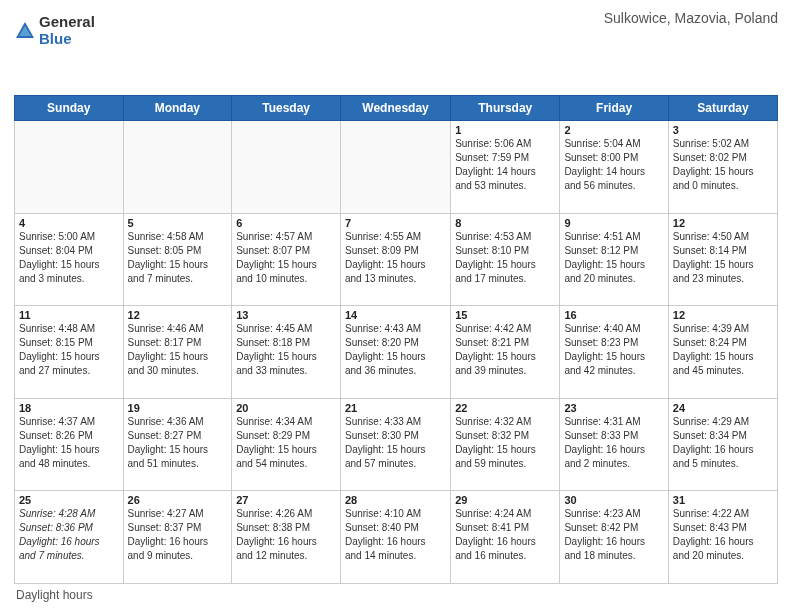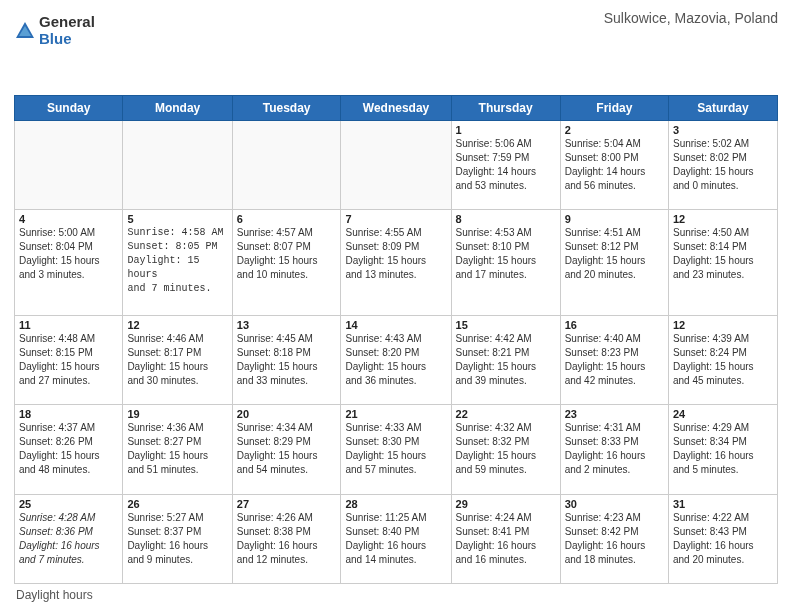--- a/index.html
+++ b/index.html
@@ -160,21 +160,21 @@
           <td><span class="day-number">3</span><span class="day-info" style="white-space: pre-line;">Sunrise: 5:02 AM
 Sunset: 8:02 PM
 Daylight: 15 hours
 and 0 minutes.</span></td>
         </tr>
         <tr>
           <td><span class="day-number">4</span><span class="day-info" style="white-space: pre-line;">Sunrise: 5:00 AM
 Sunset: 8:04 PM
 Daylight: 15 hours
 and 3 minutes.</span></td>
-          <td><span class="day-number">5</span><span class="day-info" style="white-space: pre-line; font-family: Liberation Mono, monospace;">Sunrise: 4:58 AM
+          <td><span class="day-number">5</span><span class="day-info" style="white-space: pre-line;">Sunrise: 4:58 AM
 Sunset: 8:05 PM
 Daylight: 15 hours
 and 7 minutes.</span></td>
           <td><span class="day-number">6</span><span class="day-info" style="white-space: pre-line;">Sunrise: 4:57 AM
 Sunset: 8:07 PM
 Daylight: 15 hours
 and 10 minutes.</span></td>
           <td><span class="day-number">7</span><span class="day-info" style="white-space: pre-line;">Sunrise: 4:55 AM
 Sunset: 8:09 PM
 Daylight: 15 hours
@@ -250,29 +250,29 @@
           <td><span class="day-number">24</span><span class="day-info" style="white-space: pre-line;">Sunrise: 4:29 AM
 Sunset: 8:34 PM
 Daylight: 16 hours
 and 5 minutes.</span></td>
         </tr>
         <tr>
           <td><span class="day-number">25</span><span class="day-info" style="white-space: pre-line; font-style: italic;">Sunrise: 4:28 AM
 Sunset: 8:36 PM
 Daylight: 16 hours
 and 7 minutes.</span></td>
-          <td><span class="day-number">26</span><span class="day-info" style="white-space: pre-line;">Sunrise: 5:27 AM
+          <td><span class="day-number">26</span><span class="day-info" style="white-space: pre-line;">Sunrise: 4:27 AM
 Sunset: 8:37 PM
 Daylight: 16 hours
 and 9 minutes.</span></td>
           <td><span class="day-number">27</span><span class="day-info" style="white-space: pre-line;">Sunrise: 4:26 AM
 Sunset: 8:38 PM
 Daylight: 16 hours
 and 12 minutes.</span></td>
-          <td><span class="day-number">28</span><span class="day-info" style="white-space: pre-line;">Sunrise: 11:25 AM
+          <td><span class="day-number">28</span><span class="day-info" style="white-space: pre-line;">Sunrise: 4:10 AM
 Sunset: 8:40 PM
 Daylight: 16 hours
 and 14 minutes.</span></td>
           <td><span class="day-number">29</span><span class="day-info" style="white-space: pre-line;">Sunrise: 4:24 AM
 Sunset: 8:41 PM
 Daylight: 16 hours
 and 16 minutes.</span></td>
           <td><span class="day-number">30</span><span class="day-info" style="white-space: pre-line;">Sunrise: 4:23 AM
 Sunset: 8:42 PM
 Daylight: 16 hours

